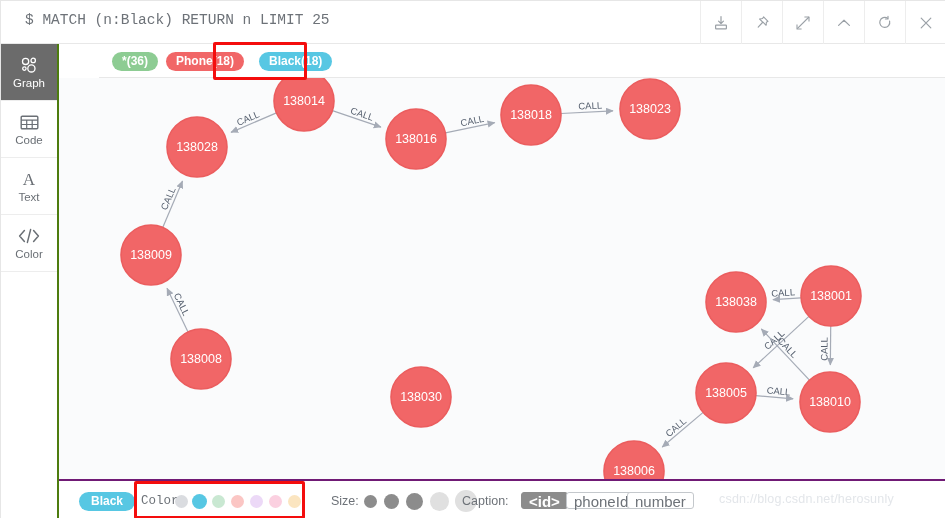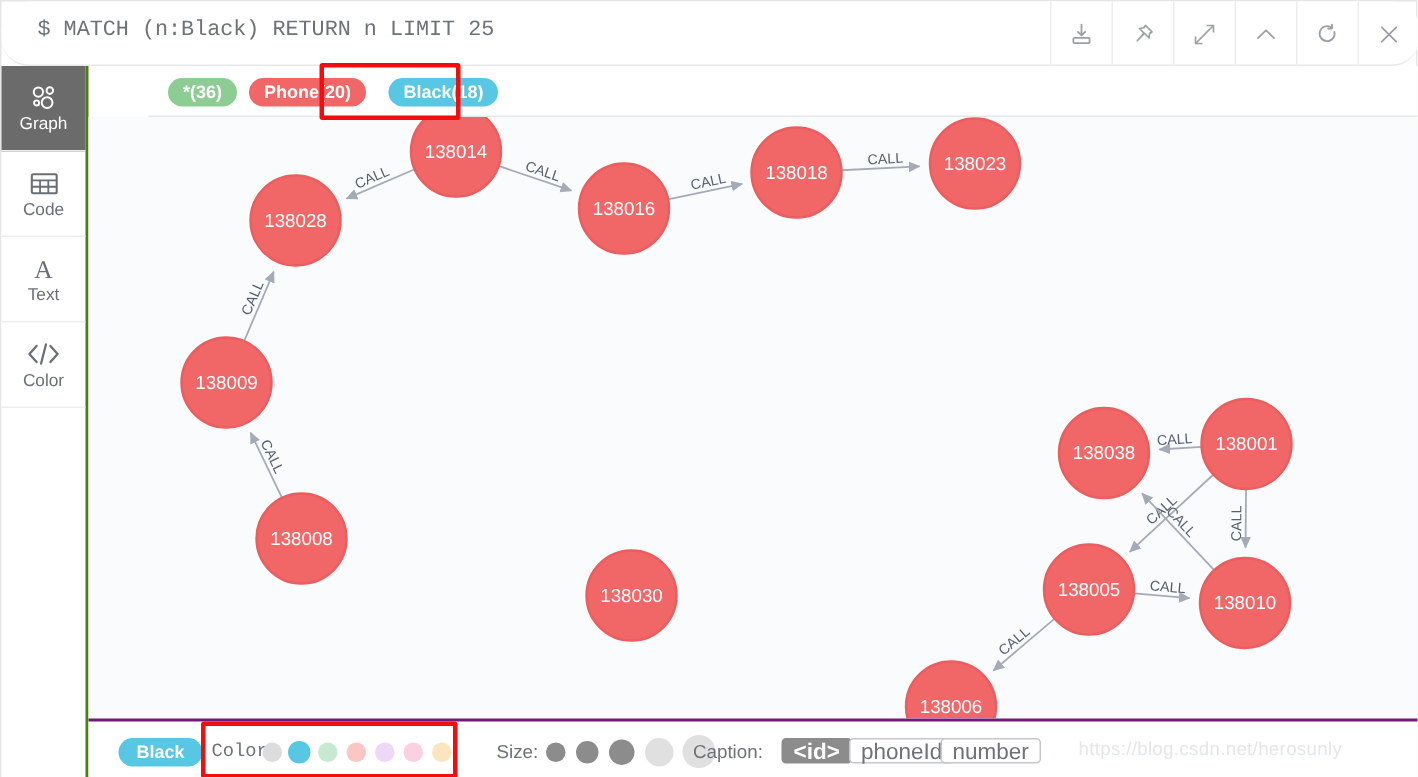--- a/index.html
+++ b/index.html
@@ -3,21 +3,21 @@
 <meta charset="utf-8">
 <style>
   html,body{margin:0;padding:0;background:#fff;}
   body{width:945px;height:518px;overflow:hidden;
        font-family:"Liberation Sans","DejaVu Sans",sans-serif;}
   .frame{position:relative;width:945px;height:518px;background:#fff;
          border:1px solid #e6e6e6;box-sizing:border-box;}
 
   
   .querybar{position:absolute;left:0;top:0;width:945px;height:43px;
-            background:#fff;border-bottom:1px solid #e8e8e8;box-sizing:border-box;border-radius:18px;}
+            background:#fff;border-bottom:1px solid #e8e8e8;box-sizing:border-box;}
   .query-text{position:absolute;left:24px;top:11px;font-size:14.5px;color:#6d7278;
               font-family:"Liberation Mono","DejaVu Sans Mono",monospace;white-space:pre;}
   .tools{position:absolute;right:0;top:0;height:43px;display:flex;}
   .tool{width:41px;height:43px;display:flex;align-items:center;justify-content:center;
         border-left:1px solid #ededed;box-sizing:border-box;cursor:pointer;}
   .tool svg{display:block;}
 
   
   .sidebar{position:absolute;left:0;top:43px;width:58px;height:475px;
            background:#fff;border-right:2px solid #4d7c0f;box-sizing:border-box;}
@@ -146,21 +146,21 @@
         <svg width="24" height="18" viewBox="0 0 24 18">
           <path d="M7.4 3.6L2.6 9l4.8 5.4M16.6 3.6L21.4 9l-4.8 5.4M13.6 2.6l-3.2 12.8" stroke="#6a6f75" stroke-width="1.5" fill="none" stroke-linecap="round" stroke-linejoin="round"></path>
         </svg>
       </span>
       <span class="side-label">Color</span>
     </div>
   </div>
 
   <div class="chiprow">
     <div class="chip c0">*(36)</div>
-    <div class="chip c1">Phone(20)</div>
+    <div class="chip c1">Phone(18)</div>
     <div class="chip c2">Black(18)</div>
   </div>
 
   <div class="canvas">
     <svg width="887" height="401">
       <defs>
         <marker id="ah" markerWidth="7" markerHeight="7" refX="6" refY="3" orient="auto">
           <path d="M0 0 L6.5 3 L0 6 z" fill="#a5abb6"></path>
         </marker>
       </defs>
@@ -290,17 +290,17 @@
         <div class="sw" style="background: rgb(140, 140, 140); width: 17px; height: 17px; left: 346.5px; top: 11.5px;"></div>
         <div class="sw" style="background: rgb(224, 224, 224); width: 19px; height: 19px; left: 370.5px; top: 10.5px;"></div>
         <div class="sw" style="background: rgb(224, 224, 224); width: 22px; height: 22px; left: 396px; top: 9px;"></div>
       </div>
     <div class="lg-label" style="left:403px;">Caption:</div>
     <div class="cap-btn sel" style="left:462px;">&lt;id&gt;</div>
     <div class="cap-btn" style="left:507px;">phoneId</div>
     <div class="cap-btn" style="left:568px;">number</div>
   </div>
 
-  <div class="watermark">https://blog.csdn.net/herosunly</div>
+  <div class="watermark">csdn://blog.csdn.net/herosunly</div>
 
   <div class="annot annot-top"></div>
   <div class="annot annot-bottom"></div>
 </div>
 
 </body></html>

